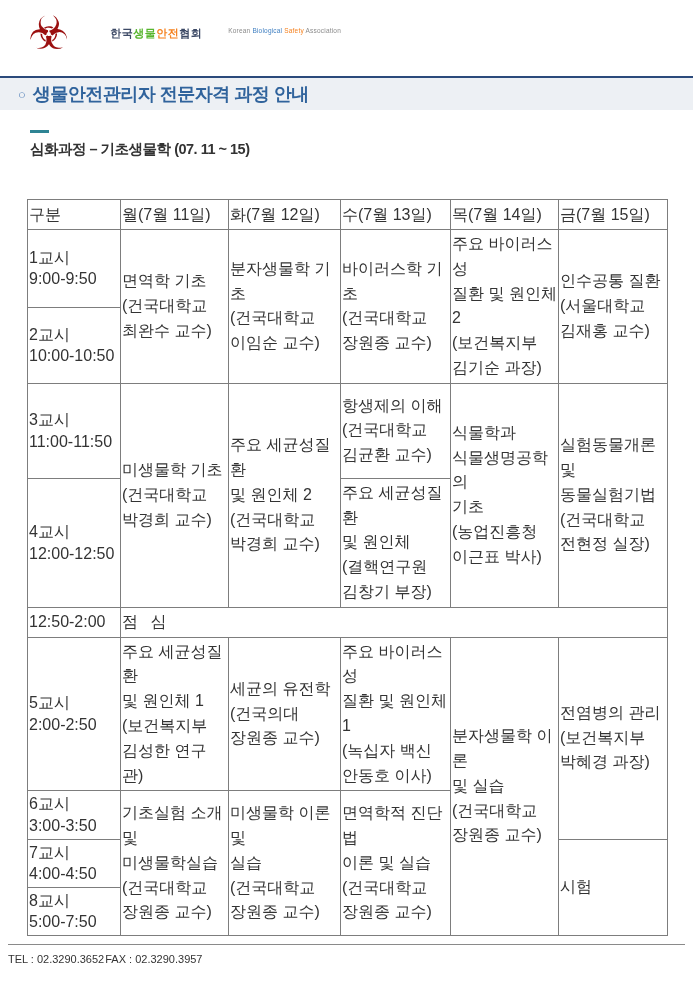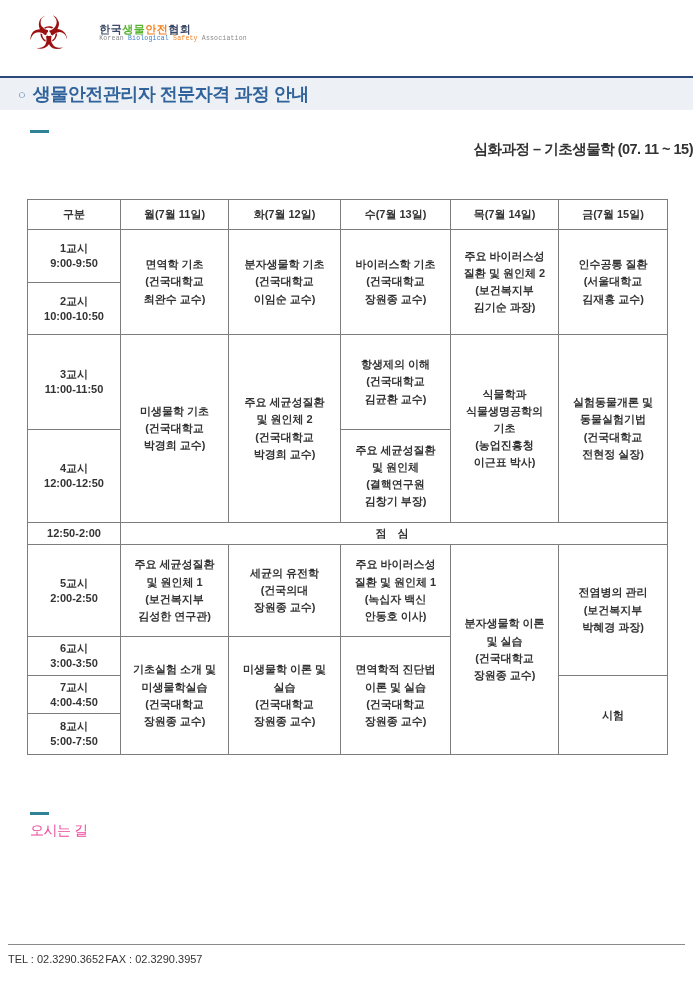--- a/index.html
+++ b/index.html
@@ -4,49 +4,49 @@
 <style>
   * { margin: 0; padding: 0; box-sizing: border-box; }
   html, body { background: #fff; }
   body { font-family: "Liberation Sans", "DejaVu Sans", sans-serif; color: #333; }
   .page { width: 693px; height: 984px; position: relative; background: #fff; overflow: hidden; }
 
   
   .header { padding: 12px 0 8px 28px; height: 76px; }
   .logo { display: flex; align-items: center; gap: 2px; }
   .biohazard { font-size: 46px; line-height: 1; color: #9b1010; margin-top: -2px; }
-  .logo-text { display: flex; flex-direction: column; line-height: 1.05; margin-left: 2px; font-family: Liberation Mono, monospace; }
+  .logo-text { display: flex; flex-direction: row; line-height: 1.05; margin-left: 13px; }
   .org-kr { font-size: 11px; font-weight: bold; letter-spacing: 0.5px; margin-left: 26px; }
   .org-kr .c1 { color: #3d4a66; }
   .org-kr .c2 { color: #57b52e; }
   .org-kr .c3 { color: #f58220; }
   .org-kr .c4 { color: #3d4a66; }
   .acronym { font-weight: bold; line-height: 0.95; }
   .acronym .k { color: #f7941d; font-size: 27px; }
   .acronym .rest { color: #4d86c6; font-size: 21px; letter-spacing: 2px; }
   .org-en { font-size: 6.5px; color: #8a8a8a; margin-left: 26px; letter-spacing: 0.2px; }
   .org-en .c2 { color: #3f7fc1; }
   .org-en .c3 { color: #f58220; }
 
   
   .title-bar { height: 34px; background: #edf0f4; border-top: 2px solid #2b4a7b;
                display: flex; align-items: center; padding-left: 18px; }
   .title-bullet { color: #4a7ab5; font-size: 13px; font-weight: bold; margin-right: 7px; }
   .page-title { color: #30639c; font-size: 18px; font-weight: bold; letter-spacing: -0.5px; }
 
   
-  .section { margin: 20px 0 12px 30px; text-align: right; }
+  .section { margin: 20px 0 12px 30px; }
   .teal-dash { width: 19px; height: 3px; background: #2e8494; margin-bottom: 7px; }
   .subtitle { font-size: 14.5px; font-weight: bold; color: #333; letter-spacing: -0.5px; }
 
   
   .table-wrap { margin: 40px 0 0 27px; }
   table { border-collapse: collapse; table-layout: fixed; width: 640px; }
-  td, th { border: 1px solid #7d7d7d; text-align: center; vertical-align: middle;
-           font-size: 11px; font-weight: bold; color: #333; white-space: pre-line;
+  td, th { border: 1px solid #7d7d7d; text-align: left; vertical-align: middle;
+           font-size: 16px; font-weight: normal; color: #333; white-space: pre-line;
            line-height: 1.55; padding: 2px 1px; }
   th { line-height: 1.2; }
   .time-cell { line-height: 1.35; }
   tr.h30 { height: 30px; } tr.h53 { height: 53px; } tr.h52 { height: 52px; }
   tr.h95 { height: 95px; } tr.h93 { height: 93px; } tr.h35 { height: 22px; }
   tr.h92 { height: 92px; } tr.h39 { height: 39px; } tr.h38 { height: 38px; }
   tr.h41 { height: 41px; }
   .lunch-cell { letter-spacing: 4px; }
 
   

